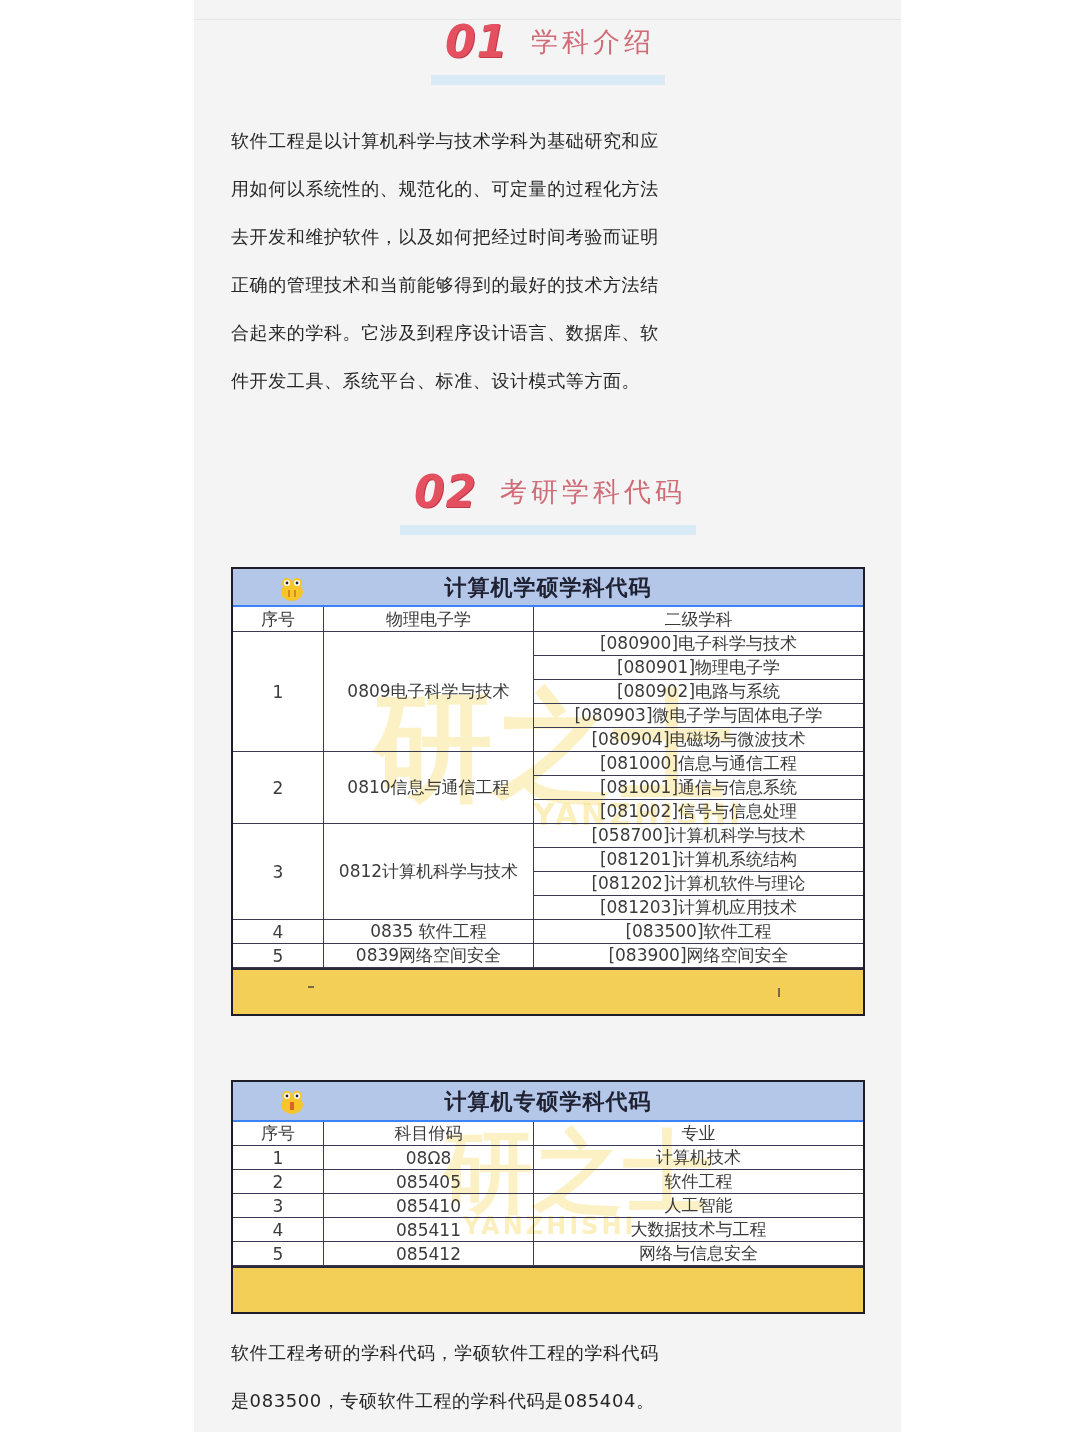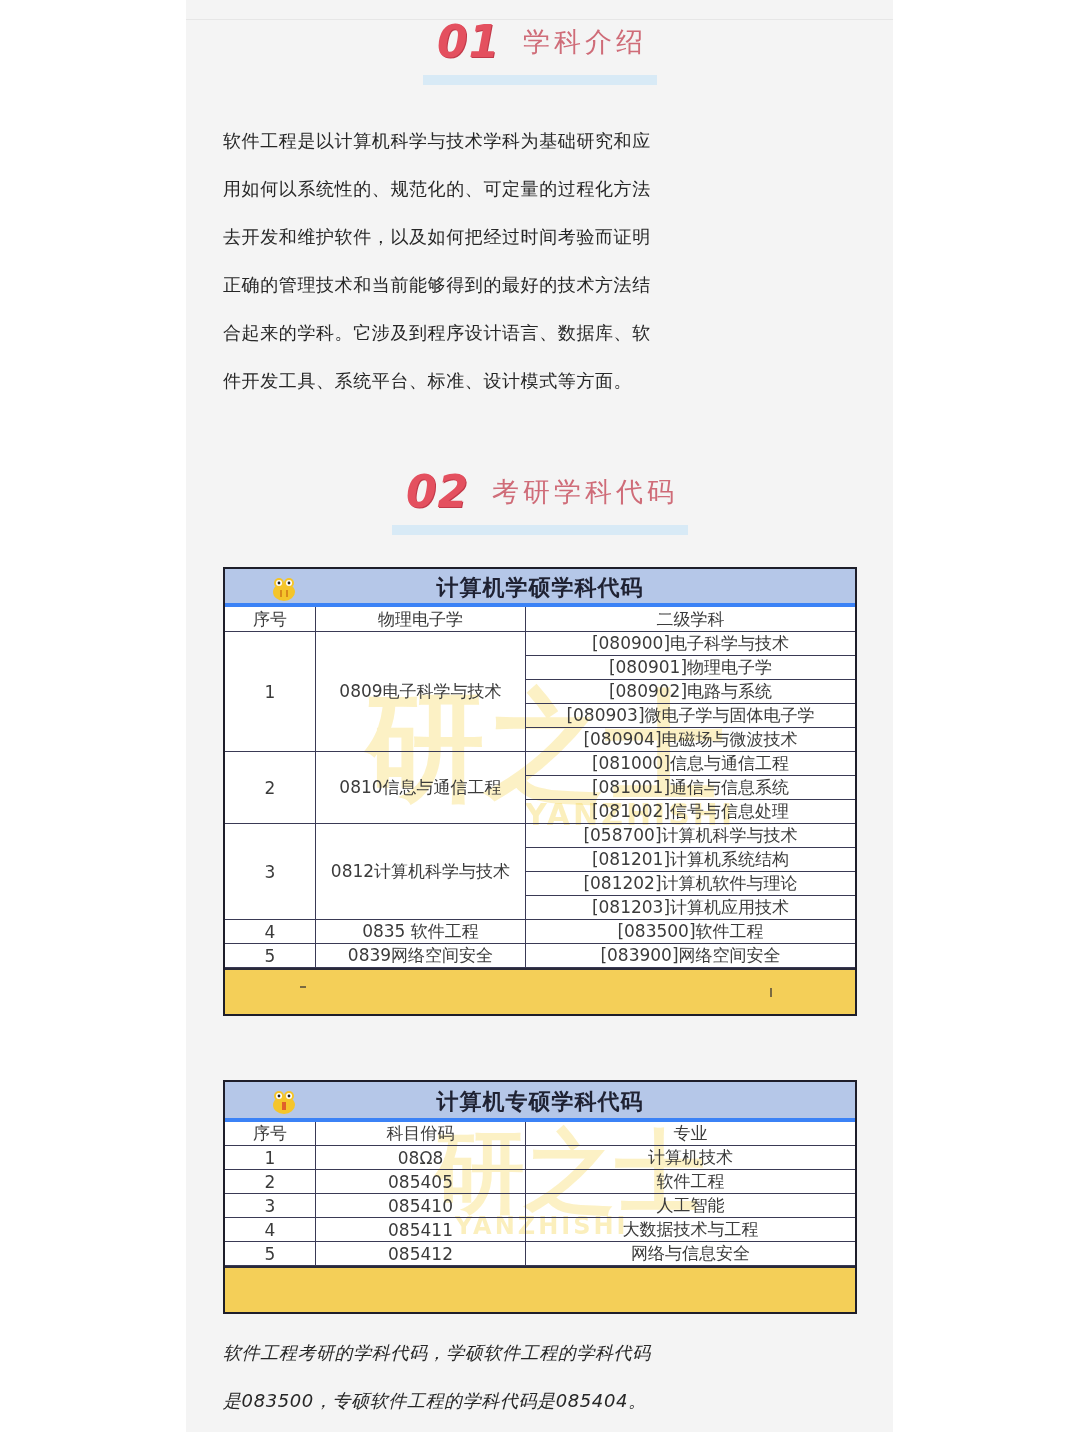--- a/index.html
+++ b/index.html
@@ -1,20 +1,20 @@
 <!DOCTYPE html>
 <html><head>
 <meta charset="utf-8">
 <style>
   * { box-sizing: border-box; margin: 0; padding: 0; }
   html, body { width: 1080px; height: 1440px; overflow: hidden; background: #ffffff; }
   body { font-family: "DejaVu Sans", "Liberation Sans", sans-serif; position: relative; }
 
   .page {
-    position: absolute; left: 186px; top: 0; width: 707px; height: 1432px;
+    position: absolute; left: 194px; top: 0; width: 707px; height: 1432px;
     background: #f4f4f4;
   }
   .top-line { position: absolute; left: 0; right: 0; top: 19px; height: 1px; background: #e6e6e6; }
 
   .section-head { position: absolute; left: 0; width: 707px; height: 90px; }
   .sec-num {
     position: absolute; font-family: "DejaVu Sans", sans-serif; font-weight: bold; font-style: italic;
     font-size: 44px; color: #e4505f; letter-spacing: 1px;
     text-shadow: 1px 1px 0 #c23a4a;
   }
@@ -25,21 +25,21 @@
 
   .para {
     position: absolute; left: 37px; width: 640px; font-size: 18px; line-height: 48px;
     color: #262626; letter-spacing: 0.6px; font-family: "DejaVu Sans", sans-serif;
   }
 
   .tbl {
     position: absolute; left: 37px; width: 634px; border: 2px solid #1e1e2a; background: #ffffff;
   }
   .tbl-title {
-    height: 38px; background: #b5c7e8; border-bottom: 4px solid #3b82f6; position: relative;
+    height: 38px; background: #b5c7e8; border-bottom: 2px solid #3b82f6; position: relative;
     text-align: center; font-weight: bold; font-size: 22px; line-height: 38px; color: #1f2233; letter-spacing: 1px;
   }
   .mascot { position: absolute; left: 44px; top: 6px; width: 30px; height: 28px; }
   .grid { display: grid; position: relative; }
   .cell {
     border-right: 1.5px solid #3a3a55; border-bottom: 1.5px solid #3a3a55;
     font-size: 17px; color: #3b3b3b; text-align: center; display: flex; align-items: center; justify-content: center;
     white-space: nowrap; background: transparent; position: relative; z-index: 2;
   }
   .cell.last { border-right: none; }
@@ -177,17 +177,17 @@
       <div class="cell">085411</div>
       <div class="cell last">大数据技术与工程</div>
 
       <div class="cell">5</div>
       <div class="cell">085412</div>
       <div class="cell last">网络与信息安全</div>
     </div>
     <div class="tbl-footer" style="height:46px;"></div>
   </div>
 
-  <div class="para" style="top:1329px;font-style:italic;">
+  <div class="para" style="top:1329px;">
     <div>软件工程考研的学科代码，学硕软件工程的学科代码</div>
     <div>是083500，专硕软件工程的学科代码是085404。</div>
   </div>
 </div>
 
 </body></html>

